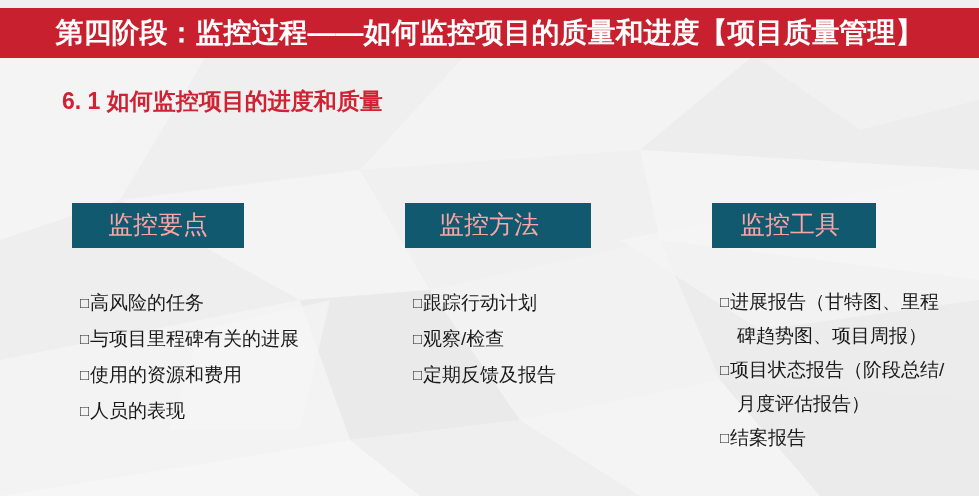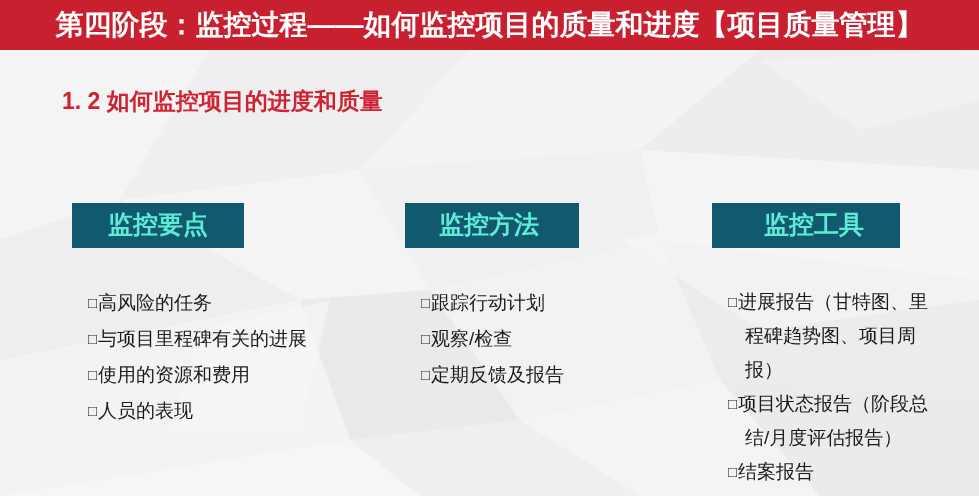--- a/index.html
+++ b/index.html
@@ -28,21 +28,21 @@
     inset: 0;
     width: 979px;
     height: 496px;
     z-index: 0;
   }
 
   
   .title-banner {
     position: absolute;
     left: 0;
-    top: 0;
+    top: 8px;
     width: 979px;
     height: 50px;
     background: #c8202f;
     z-index: 3;
     display: flex;
     align-items: center;
     justify-content: center;
     box-sizing: border-box;
   }
   .title-banner-text {
@@ -81,34 +81,34 @@
     position: absolute;
     top: 203px;
   }
   .column.c0 { left: 72px;  width: 320px; }
   .column.c1 { left: 405px; width: 300px; }
   .column.c2 { left: 712px; width: 245px; }
 
   .col-header {
     display: inline-block;
     background: #10596f;
-    color: #5eead4;
+    color: #fca5a5;
     font-size: 25px;
-    font-weight: bold;
+    font-weight: normal;
     padding: 9px 34px 11px 34px;
     line-height: 1;
     white-space: nowrap;
     box-sizing: border-box;
   }
   .column.c0 .col-header { padding-left: 36px; padding-right: 36px; }
-  .column.c1 .col-header { padding-left: 34px; padding-right: 40px; text-align: right; }
-  .column.c2 .col-header { padding-left: 52px; padding-right: 36px; }
+  .column.c1 .col-header { padding-left: 34px; padding-right: 52px; text-align: right; }
+  .column.c2 .col-header { padding-left: 28px; padding-right: 36px; }
 
   .col-list {
-    margin: 16px;
+    margin: 8px;
     padding: 0;
     list-style: none;
     margin-top: 37px;
   }
   .col-list li {
     color: #1a1a1a;
     font-size: 19px;
     line-height: 36px;
     text-indent: -17px;
     padding-left: 17px;
@@ -149,21 +149,21 @@
     <polygon points="720,380 979,400 979,496 820,496" fill="#ebebeb"></polygon>
     <polygon points="620,240 760,330 979,300 979,170" fill="#f5f5f5" opacity="0.7"></polygon>
     <polygon points="200,330 330,300 300,430 170,430" fill="#f6f6f6" opacity="0.6"></polygon>
     <polygon points="760,60 860,130 979,100 979,50" fill="#f1f1f1" opacity="0.8"></polygon>
   </svg>
 
   <div class="title-banner">
     <span class="title-banner-text">第四阶段：监控过程——如何监控项目的质量和进度【项目质量管理】</span>
   </div>
 
-  <div class="subtitle">1. 2 如何监控项目的进度和质量</div>
+  <div class="subtitle">6. 1 如何监控项目的进度和质量</div>
 
   <div class="columns">
 
     <div class="column c0">
       <div class="col-header">监控要点</div>
       <ul class="col-list">
         <li><span class="bullet">□</span><span>高风险的任务</span></li>
         <li><span class="bullet">□</span><span>与项目里程碑有关的进展</span></li>
         <li><span class="bullet">□</span><span>使用的资源和费用</span></li>
         <li><span class="bullet">□</span><span>人员的表现</span></li>

